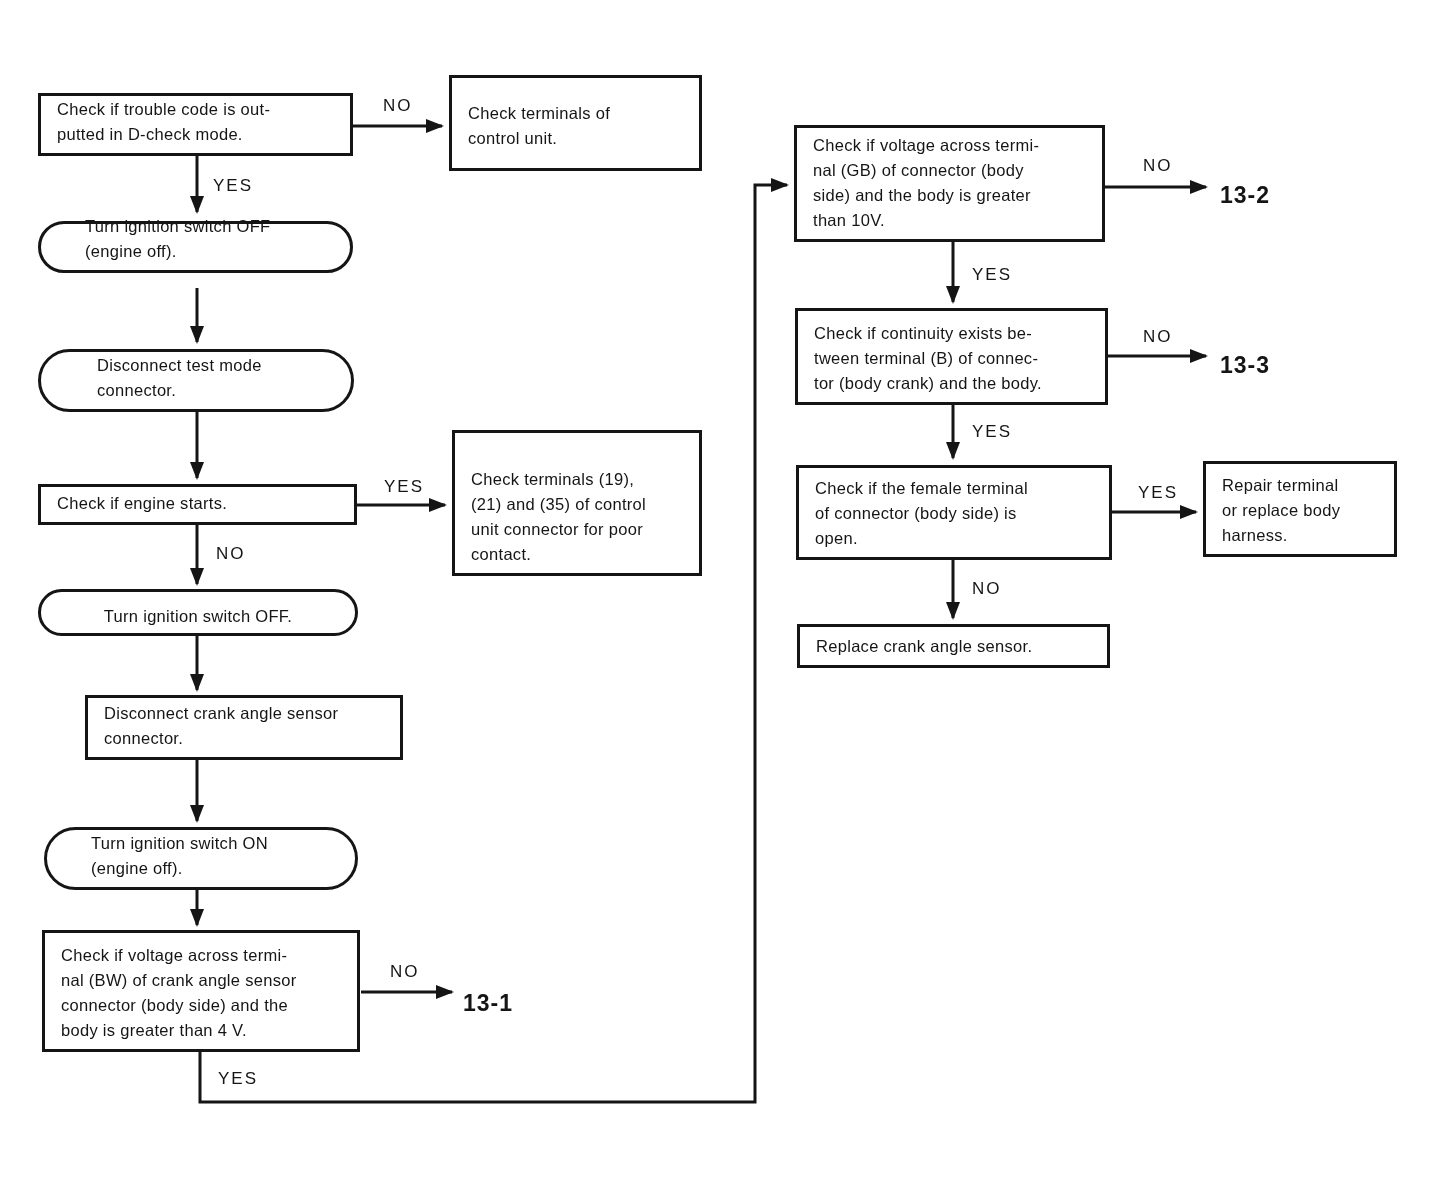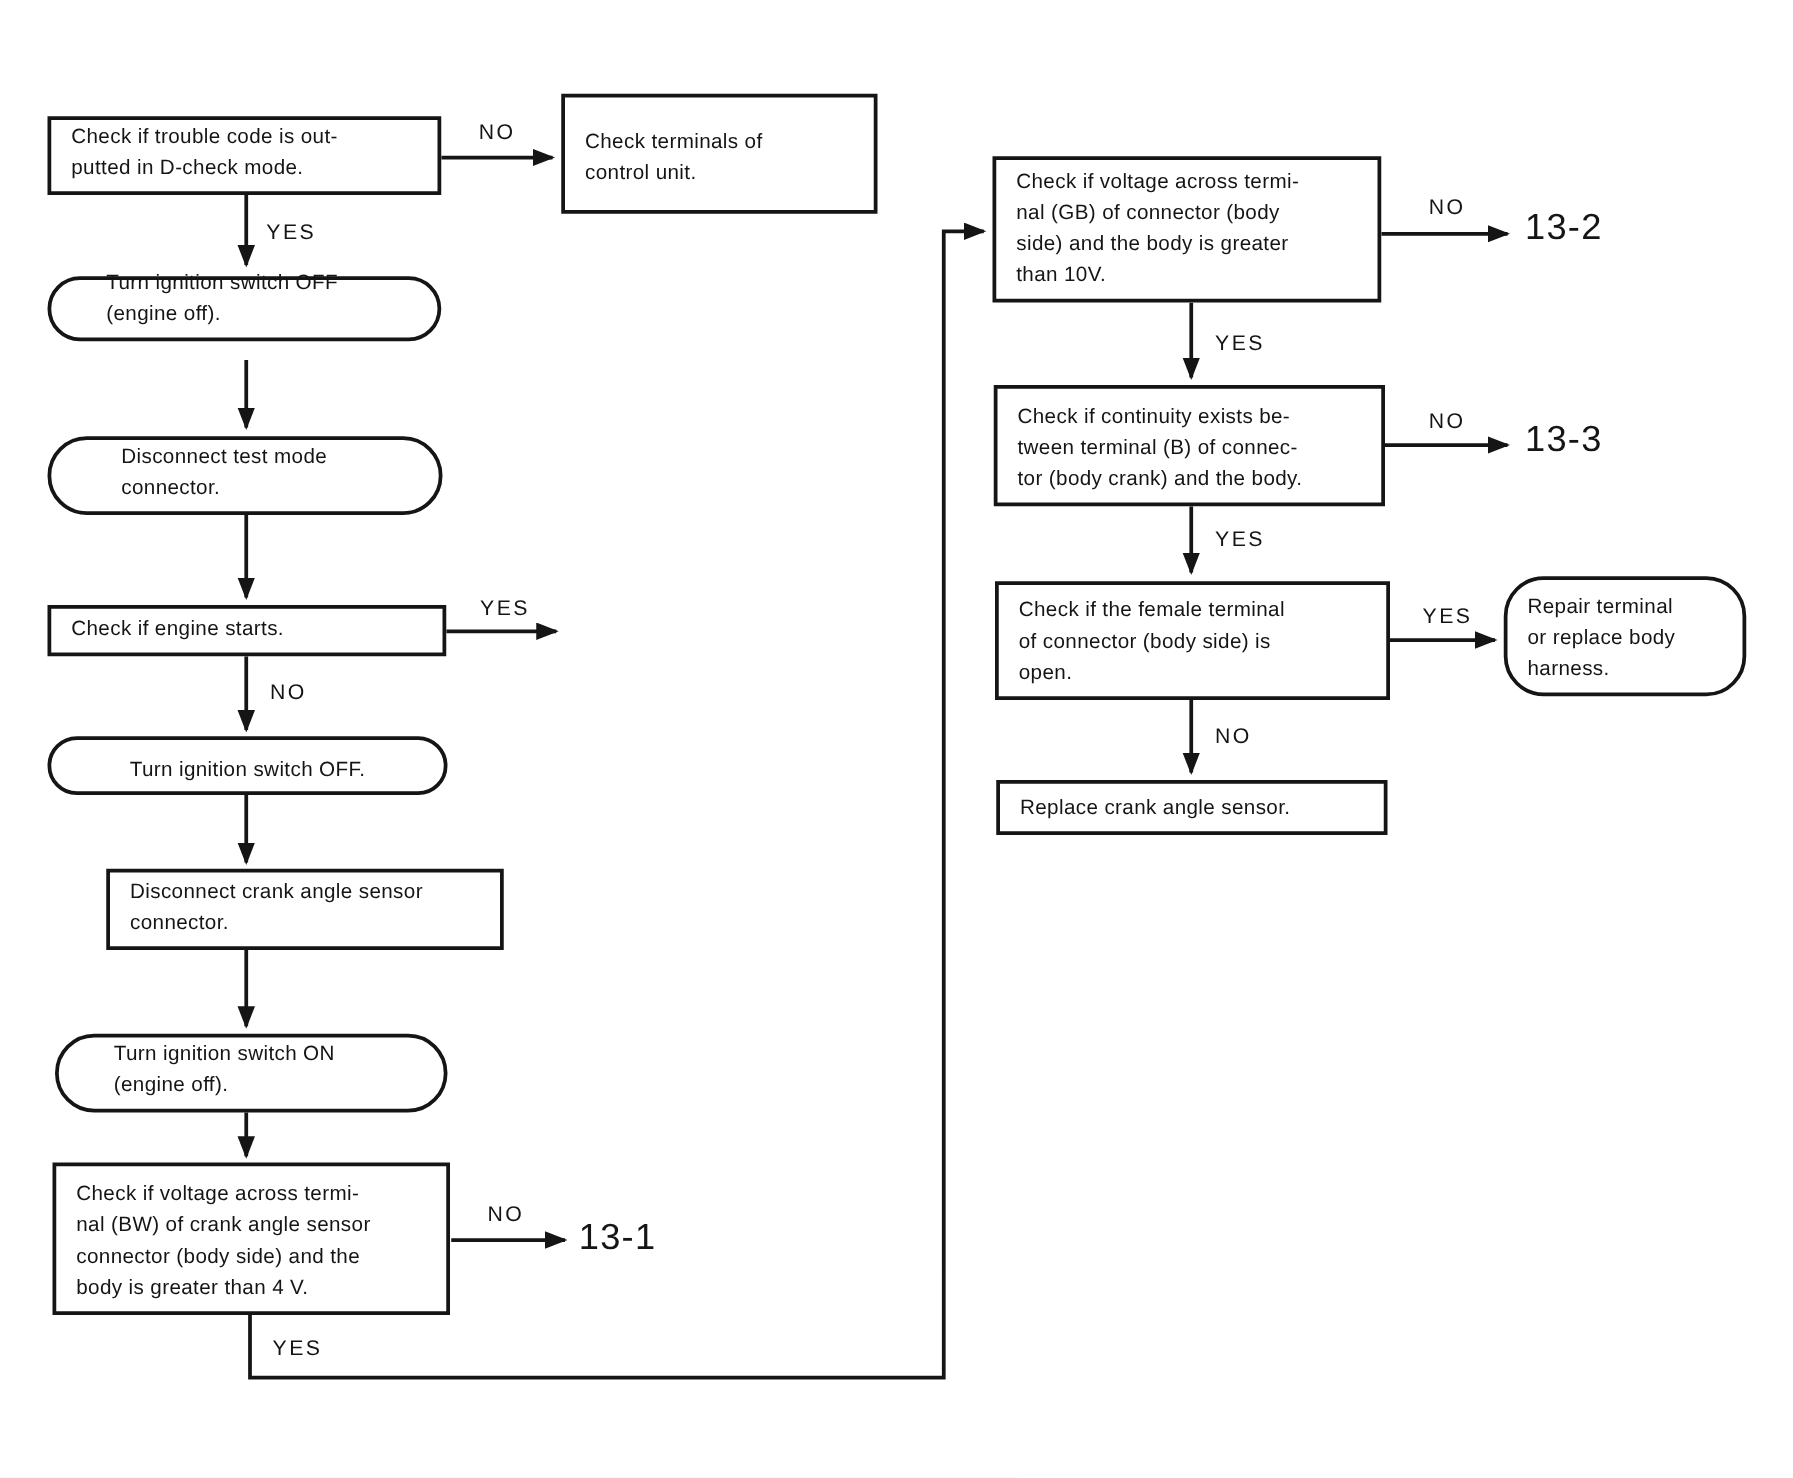--- a/index.html
+++ b/index.html
@@ -28,24 +28,25 @@
   .stadium{border-radius:40px;padding:6px 14px 6px 44px;}
   .stadium.centered{justify-content:center;padding:4px 12px;}
   .edge-label{
     position:absolute;
     font-size:17px;
     letter-spacing:2px;
     white-space:nowrap;
   }
   .ref-label{
     position:absolute;
-    font-size:29px;
-    font-weight:normal;
+    font-size:23px;
+    font-weight:bold;
     letter-spacing:1px;
     white-space:nowrap;
+    margin-top:16px;
   }
 </style>
 </head>
 <body>
 
 <div class="page">
 
   <svg class="lines" width="1434" height="1182" viewBox="0 0 1434 1182">
     <defs>
       <marker id="arw" markerUnits="userSpaceOnUse" markerWidth="20" markerHeight="16" refX="16" refY="7" orient="auto">
@@ -107,20 +108,26 @@
 
   <div class="node stadium" style="left:38px;top:349px;width:316px;height:63px;padding-left:56px;">
     <span class="txt">Disconnect test mode
 connector.</span>
   </div>
 
   <div class="node rect" style="left:38px;top:484px;width:319px;height:41px;">
     <span class="txt">Check if engine starts.</span>
   </div>
 
+  <div class="node rect" style="left:452px;top:430px;width:250px;height:146px;">
+    <span class="txt">Check terminals (19),
+(21) and (35) of control
+unit connector for poor
+contact.</span>
+  </div>
 
   <div class="node stadium centered" style="left:38px;top:589px;width:320px;height:47px;">
     <span class="txt">Turn ignition switch OFF.</span>
   </div>
 
   <div class="node rect" style="left:40px;top:695px;width:318px;height:65px;margin-left:45px;">
     <span class="txt">Disconnect crank angle sensor
 connector.</span>
   </div>
 
@@ -148,21 +155,21 @@
 tween terminal (B) of connec-
 tor (body crank) and the body.</span>
   </div>
 
   <div class="node rect" style="left:796px;top:465px;width:316px;height:95px;">
     <span class="txt">Check if the female terminal
 of connector (body side) is
 open.</span>
   </div>
 
-  <div class="node rect" style="left:1203px;top:461px;width:194px;height:96px;border-radius:32px;">
+  <div class="node rect" style="left:1203px;top:461px;width:194px;height:96px;">
     <span class="txt">Repair terminal
 or replace body
 harness.</span>
   </div>
 
   <div class="node rect" style="left:797px;top:624px;width:313px;height:44px;">
     <span class="txt">Replace crank angle sensor.</span>
   </div>
 
   <span class="edge-label" style="left:213px;top:176px;">YES</span>

